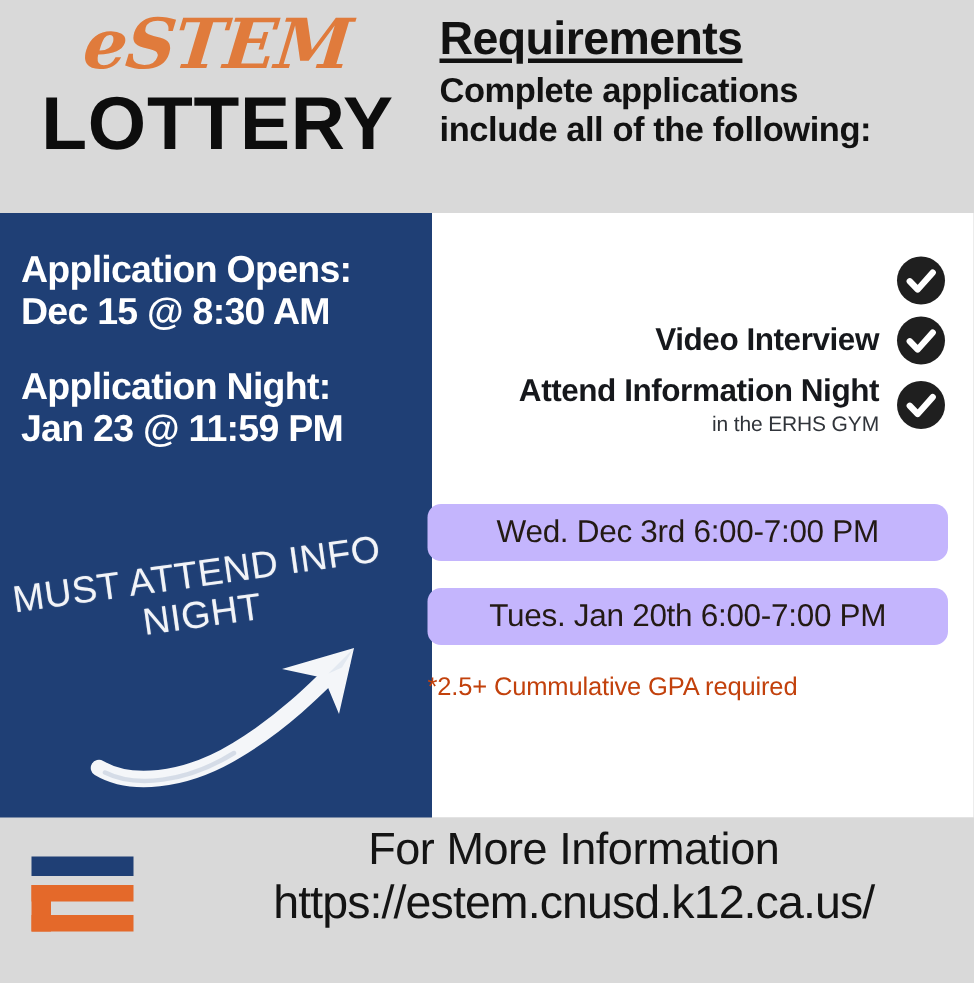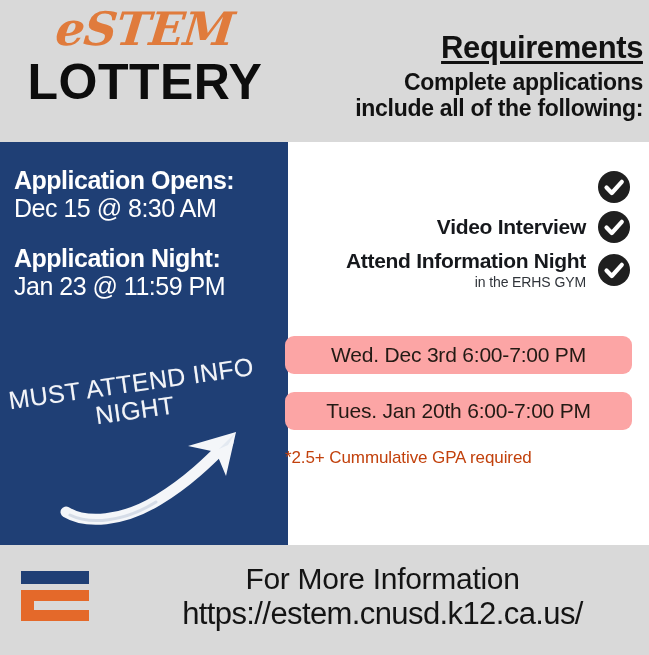--- a/index.html
+++ b/index.html
@@ -52,23 +52,23 @@
     font-weight: 700;
     font-size: 50px;
     color: #0d0d0d;
     letter-spacing: 0.5px;
     line-height: 1;
     margin-top: 5px;
   }
 
   .req-block {
     position: absolute;
-    right: 6px; top: 32px;
+    right: 6px; top: 10px;
     width: 350px;
-    text-align: right;
+    text-align: left;
   }
   .req-title {
     font-weight: 700;
     font-size: 31px;
     color: #121212;
     text-decoration: underline;
     text-underline-offset: 3px;
     line-height: 1.05;
     letter-spacing: -0.4px;
   }
@@ -105,21 +105,21 @@
     width: 270px;
     color: #ffffff;
   }
   .date-label {
     font-weight: 700;
     font-size: 25px;
     line-height: 1.12;
     letter-spacing: -0.5px;
   }
   .date-value {
-    font-weight: 400;
+    font-weight: 700;
     font-size: 25px;
     line-height: 1.12;
     letter-spacing: -0.5px;
   }
   .date-gap { height: 22px; }
 
   .must-attend {
     position: absolute;
     left: 2px; top: 228px;
     width: 262px;
@@ -179,21 +179,21 @@
     height: 34px;
     flex: 0 0 34px;
   }
 
   
   .pill {
     position: absolute;
     height: 38px;
     left: 285px;
     width: 347px;
-    background: #fca5a5;
+    background: #c4b5fd;
     border-radius: 9px;
     display: flex;
     align-items: center;
     justify-content: center;
     color: #231a14;
     font-size: 21px;
     font-weight: 400;
     letter-spacing: -0.2px;
     box-sizing: border-box;
   }
@@ -219,21 +219,21 @@
     background: #d9d9d9;
   }
   .logo-mark {
     position: absolute;
     left: 18px; top: 24px;
     width: 85px;
     height: 54px;
   }
   .footer-text {
     position: absolute;
-    left: 120px; top: 17px;
+    left: 120px; top: 5px;
     width: 525px;
     text-align: center;
     color: #141414;
   }
   .footer-line1 {
     font-size: 30px;
     font-weight: 400;
     line-height: 1.1;
     letter-spacing: -0.3px;
   }

